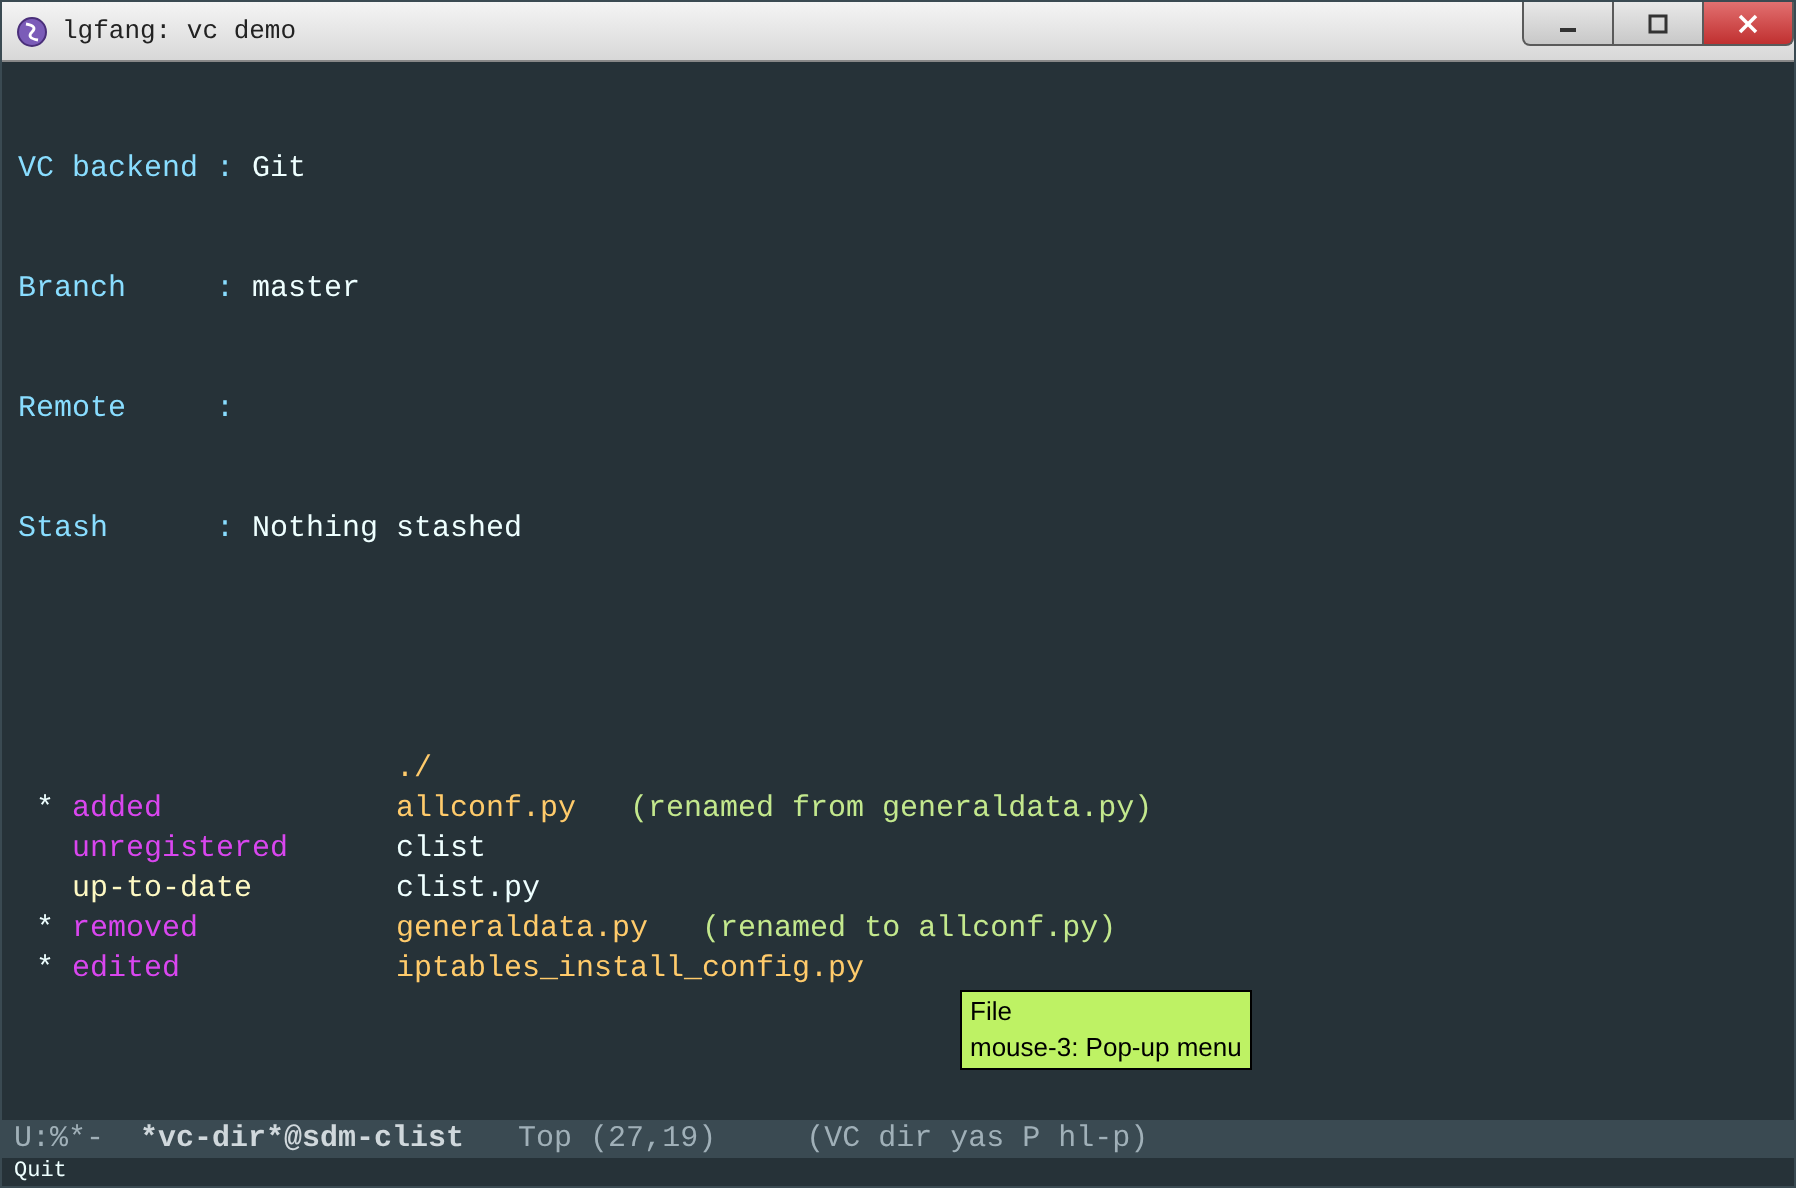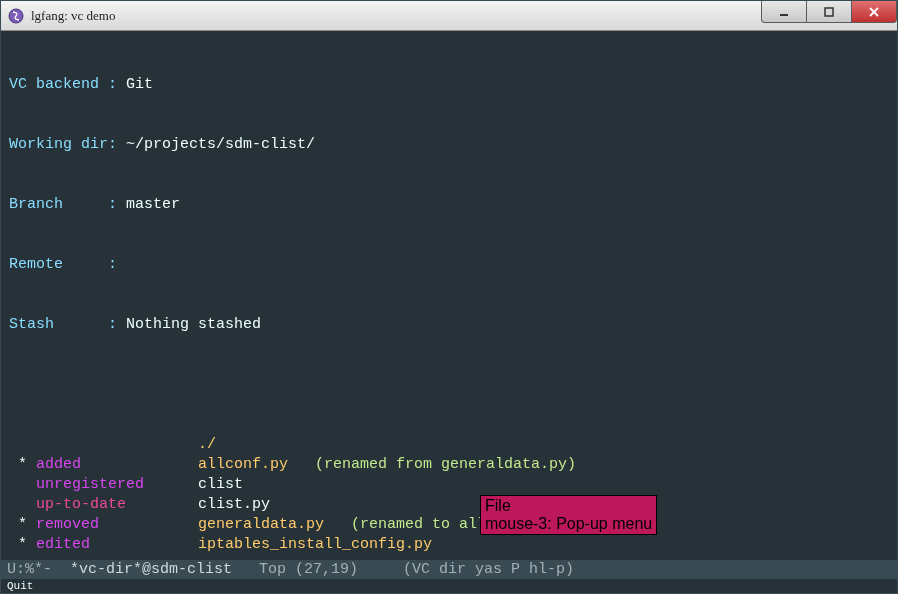--- a/index.html
+++ b/index.html
@@ -31,21 +31,21 @@
     .app-icon {
       width: 18px;
       height: 18px;
       margin-right: 6px;
       display: inline-flex;
       align-items: center;
       justify-content: center;
     }
     .title-text {
       color: #222;
-      font-family: Liberation Serif, serif;
+      font-family: Liberation Mono, monospace;
       font-size: 13px;
     }
     .window-controls {
       position: absolute;
       right: 0;
       top: 0;
       display: flex;
       height: 22px;
     }
     .win-btn {
@@ -78,45 +78,45 @@
     }
     .header-line { display: flex; }
     .hdr-label { color: #89ddff; }
     .hdr-value { color: #eeffff; text-align: center; }
     .file-line { display: flex; }
     .col-mark { width: 3ch; display: inline-block; }
     .col-status { width: 18ch; display: inline-block; }
     .col-file { display: inline-block; }
     .mark { color: #eeffff; }
     .status-changed { color: #d946ef; }
-    .status-uptodate { color: #ec4899; }
+    .status-uptodate { color: #fef9c3; }
     .file-yellow { color: #ffcb6b; }
     .file-plain { color: #eeffff; }
     .annotation-green { color: #c3e88d; }
     .tooltip {
       position: absolute;
       left: 480px;
       top: 495px;
-      background: #be185d;
+      background: #bef264;
       border: 1px solid #000;
       color: #000;
       font-family: "Segoe UI", Tahoma, sans-serif;
-      font-size: 16px;
+      font-size: 13px;
       padding: 1px 4px;
       line-height: 18px;
       white-space: pre;
     }
     .modeline {
       background: #3a4a52;
       color: #a0b0b8;
       padding: 1px 6px;
       font-size: 15px;
       white-space: pre;
     }
-    .modeline .buffer { color: #d0d8dc; }
+    .modeline .buffer { color: #d0d8dc; font-weight: bold; }
     .minibuf {
       background: #263238;
       color: #eeffff;
       padding: 1px 6px;
       font-size: 11px;
     }
   </style>
 </head>
 <body>
 
@@ -145,21 +145,20 @@
         <svg width="12" height="12">
             <line x1="2" y1="2" x2="10" y2="10" stroke="#fff" stroke-width="1.8"></line>
             <line x1="10" y1="2" x2="2" y2="10" stroke="#fff" stroke-width="1.8"></line>
           </svg>
       </div>
     </div>
   </div>
 
   <div class="editor">
     <div class="header-line"><span class="hdr-label">VC backend : </span><span class="hdr-value">Git</span></div>
-    <div class="header-line"><span class="hdr-label">Working dir: </span><span class="hdr-value">~/projects/sdm-clist/</span></div>
     <div class="header-line"><span class="hdr-label">Branch     : </span><span class="hdr-value">master</span></div>
     <div class="header-line"><span class="hdr-label">Remote     :</span><span class="hdr-value"></span></div>
     <div class="header-line"><span class="hdr-label">Stash      : </span><span class="hdr-value">Nothing stashed</span></div>
     <div>&nbsp;</div>
     <div id="file-rows"><div class="file-line"><span class="col-mark mark">   </span><span class="col-status "></span><span class="col-file file-yellow">./</span></div><div class="file-line"><span class="col-mark mark"> * </span><span class="col-status status-changed">added</span><span class="col-file file-yellow">allconf.py</span><span class="annotation-green">   (renamed from generaldata.py)</span></div><div class="file-line"><span class="col-mark mark">   </span><span class="col-status status-changed">unregistered</span><span class="col-file file-plain">clist</span></div><div class="file-line"><span class="col-mark mark">   </span><span class="col-status status-uptodate">up-to-date</span><span class="col-file file-plain">clist.py</span></div><div class="file-line"><span class="col-mark mark"> * </span><span class="col-status status-changed">removed</span><span class="col-file file-yellow">generaldata.py</span><span class="annotation-green">   (renamed to allconf.py)</span></div><div class="file-line"><span class="col-mark mark"> * </span><span class="col-status status-changed">edited</span><span class="col-file file-yellow">iptables_install_config.py</span></div></div>
   </div>
 
   <div class="modeline"><span>U:%*-  </span><span class="buffer">*vc-dir*@sdm-clist</span><span>   Top (27,19)     </span><span>(VC dir yas P hl-p)</span></div>
 
   <div class="minibuf">Quit</div>

